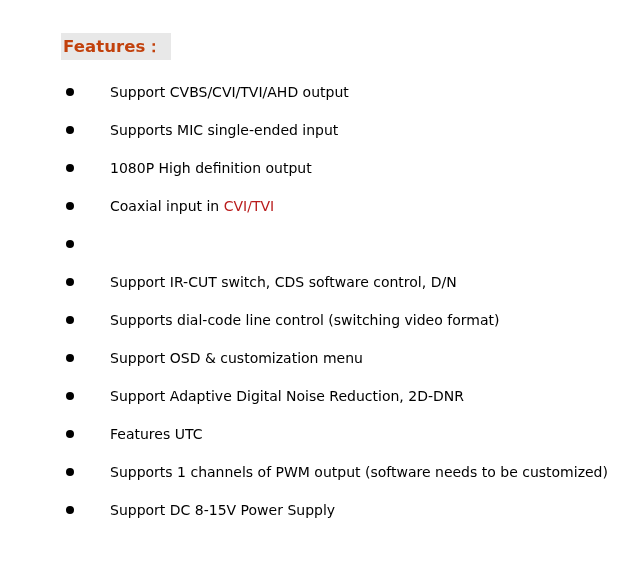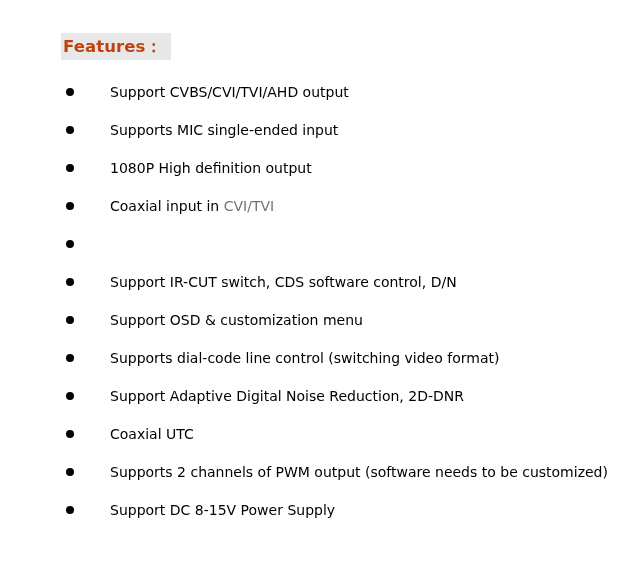--- a/index.html
+++ b/index.html
@@ -67,21 +67,21 @@
     top: 15px;
     width: 8px;
     height: 8px;
     background: #000000;
     border-radius: 50%;
   }
   .item-text {
     display: inline;
   }
   .accent-red {
-    color: #737373;
+    color: #b91c1c;
   }
 </style>
 </head>
 <body>
 
 <div id="page">
 
   <div class="features-heading">Features：</div>
 
   <ul class="feature-list">
@@ -110,41 +110,41 @@
       <span class="bullet-icon"></span>
     </li>
 
     <li class="feature-item">
       <span class="bullet-icon"></span>
       <span class="item-text">Support IR-CUT switch, CDS software control, D/N</span>
     </li>
 
     <li class="feature-item">
       <span class="bullet-icon"></span>
-      <span class="item-text">Support OSD &amp; customization menu</span>
+      <span class="item-text">Supports dial-code line control (switching video format)</span>
     </li>
 
     <li class="feature-item">
       <span class="bullet-icon"></span>
-      <span class="item-text">Supports dial-code line control (switching video format)</span>
+      <span class="item-text">Support OSD &amp; customization menu</span>
     </li>
 
     <li class="feature-item">
       <span class="bullet-icon"></span>
       <span class="item-text">Support Adaptive Digital Noise Reduction, 2D-DNR</span>
     </li>
 
     <li class="feature-item">
       <span class="bullet-icon"></span>
-      <span class="item-text">Coaxial UTC</span>
+      <span class="item-text">Features UTC</span>
     </li>
 
     <li class="feature-item wrap">
       <span class="bullet-icon"></span>
-      <span class="item-text">Supports 2 channels of PWM output (software needs to be customized)</span>
+      <span class="item-text">Supports 1 channels of PWM output (software needs to be customized)</span>
     </li>
 
     <li class="feature-item">
       <span class="bullet-icon"></span>
       <span class="item-text">Support DC 8-15V Power Supply</span>
     </li>
 
   </ul>
 
 </div>

